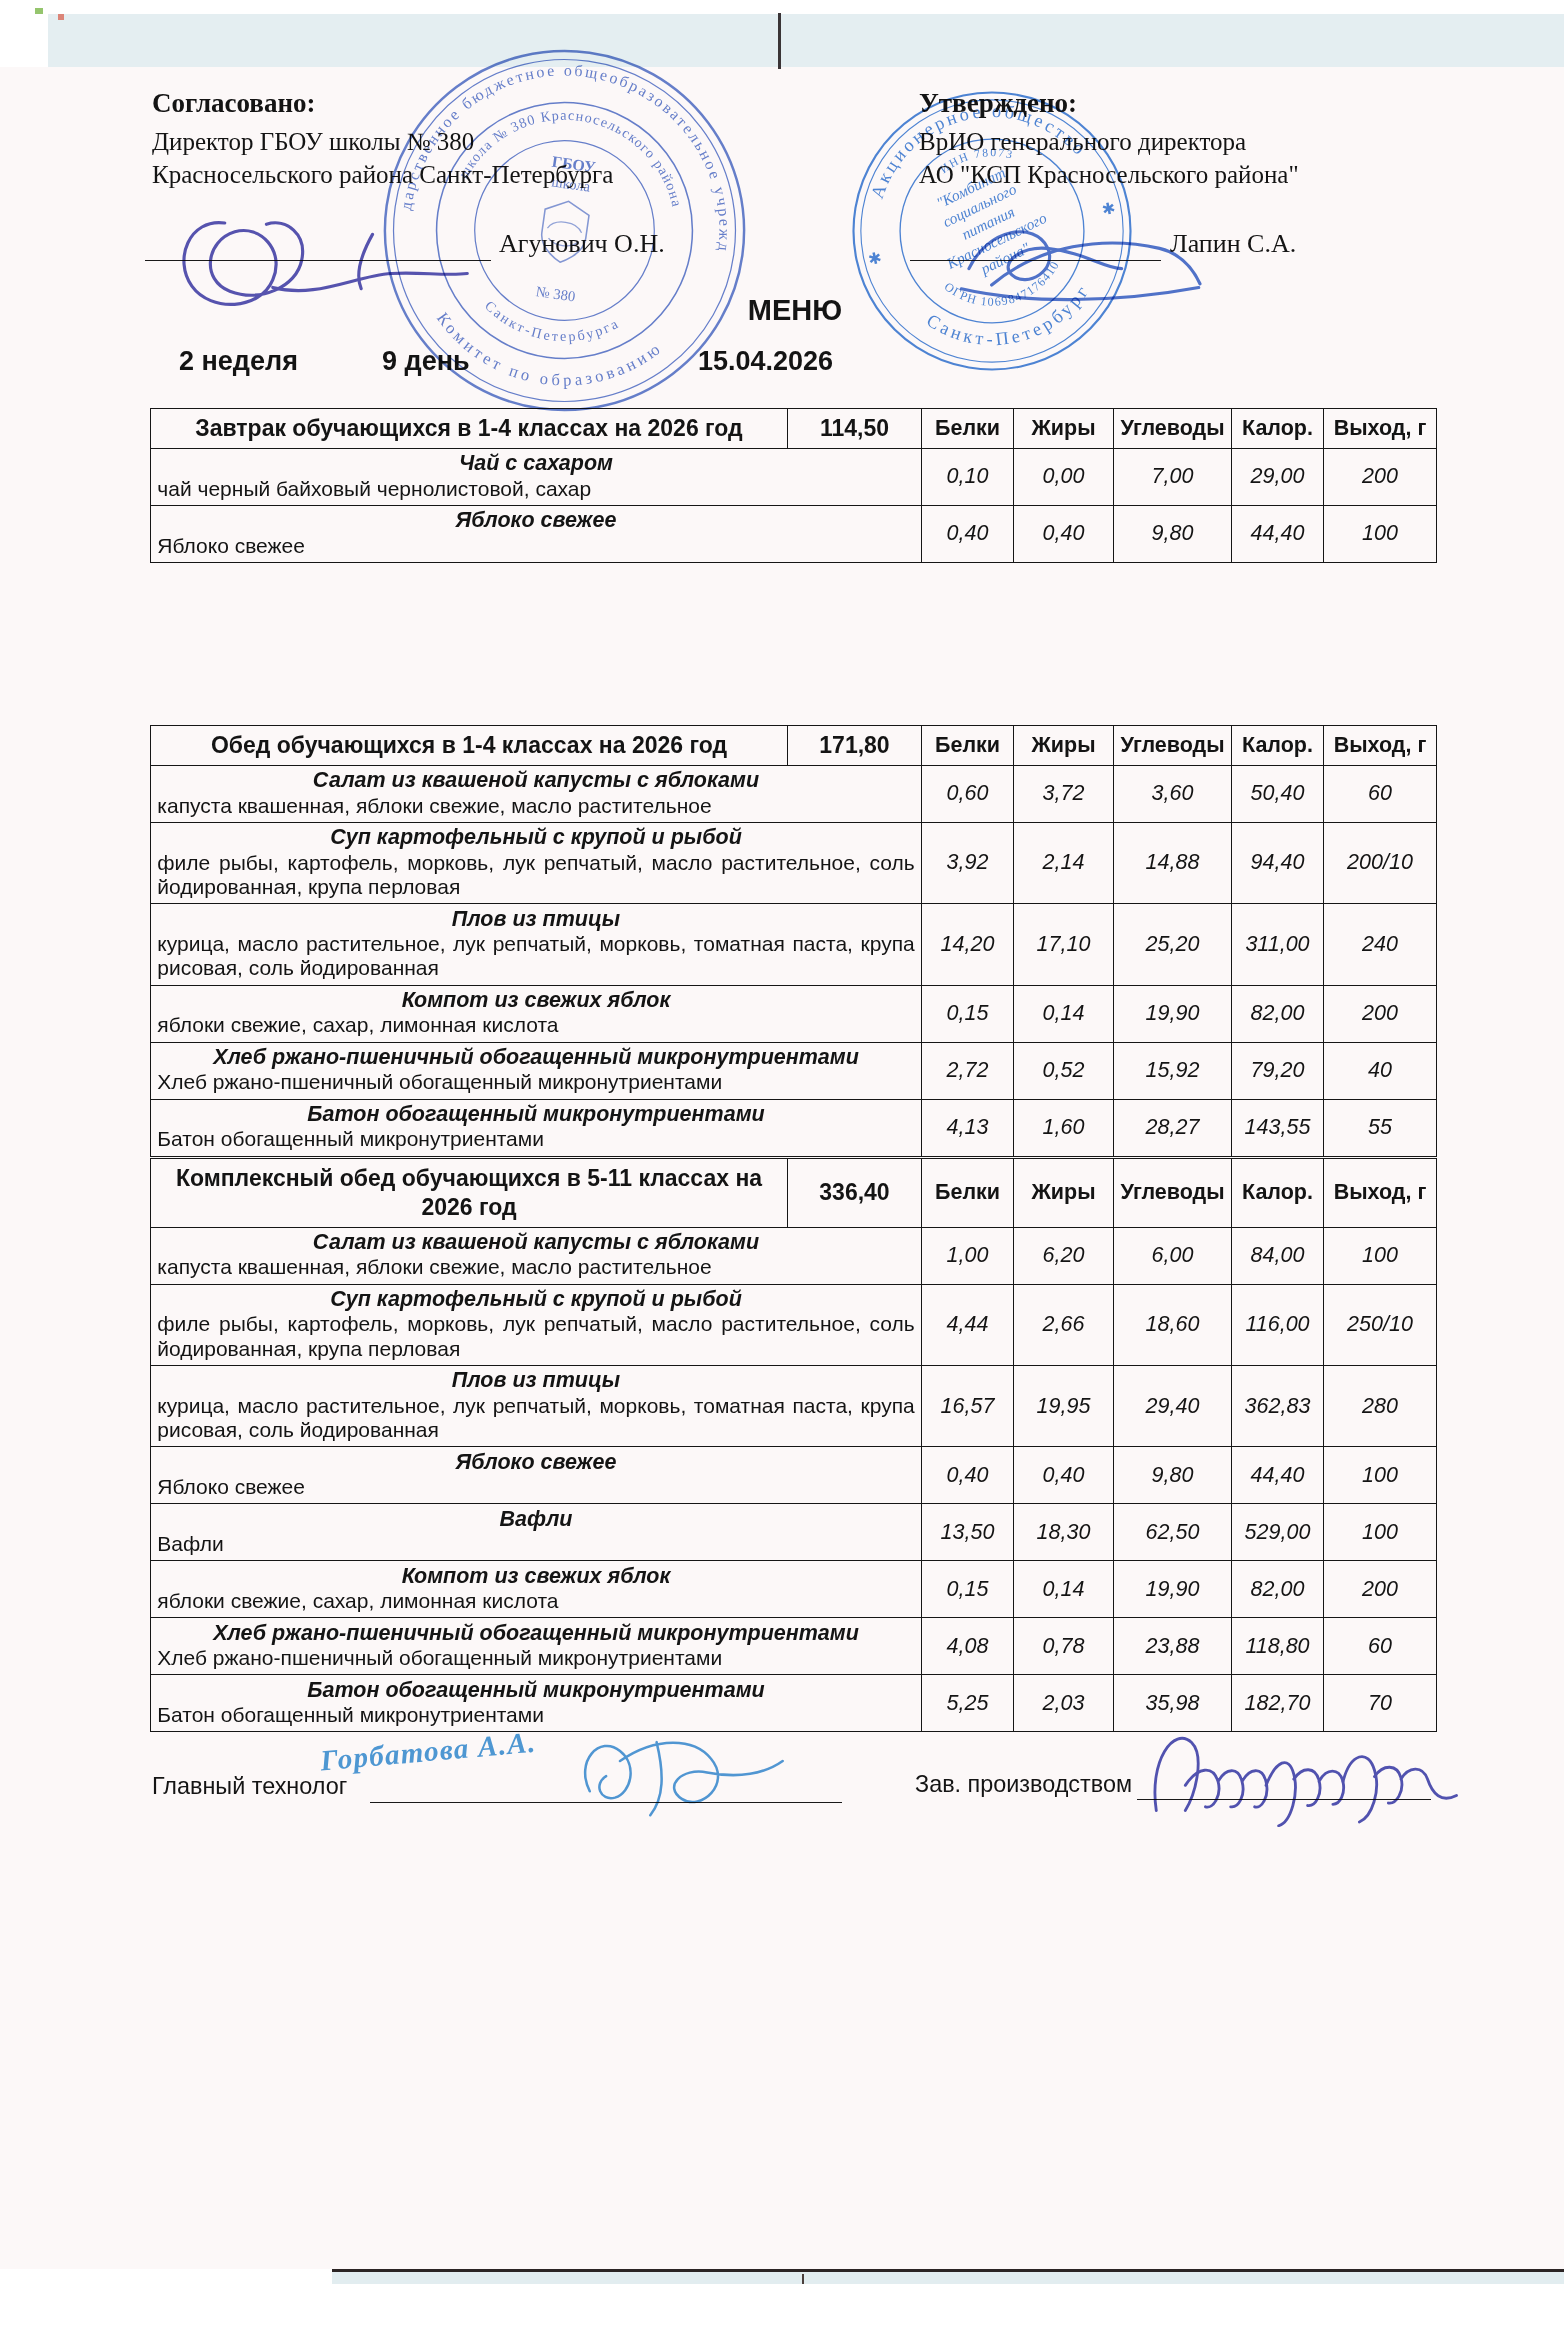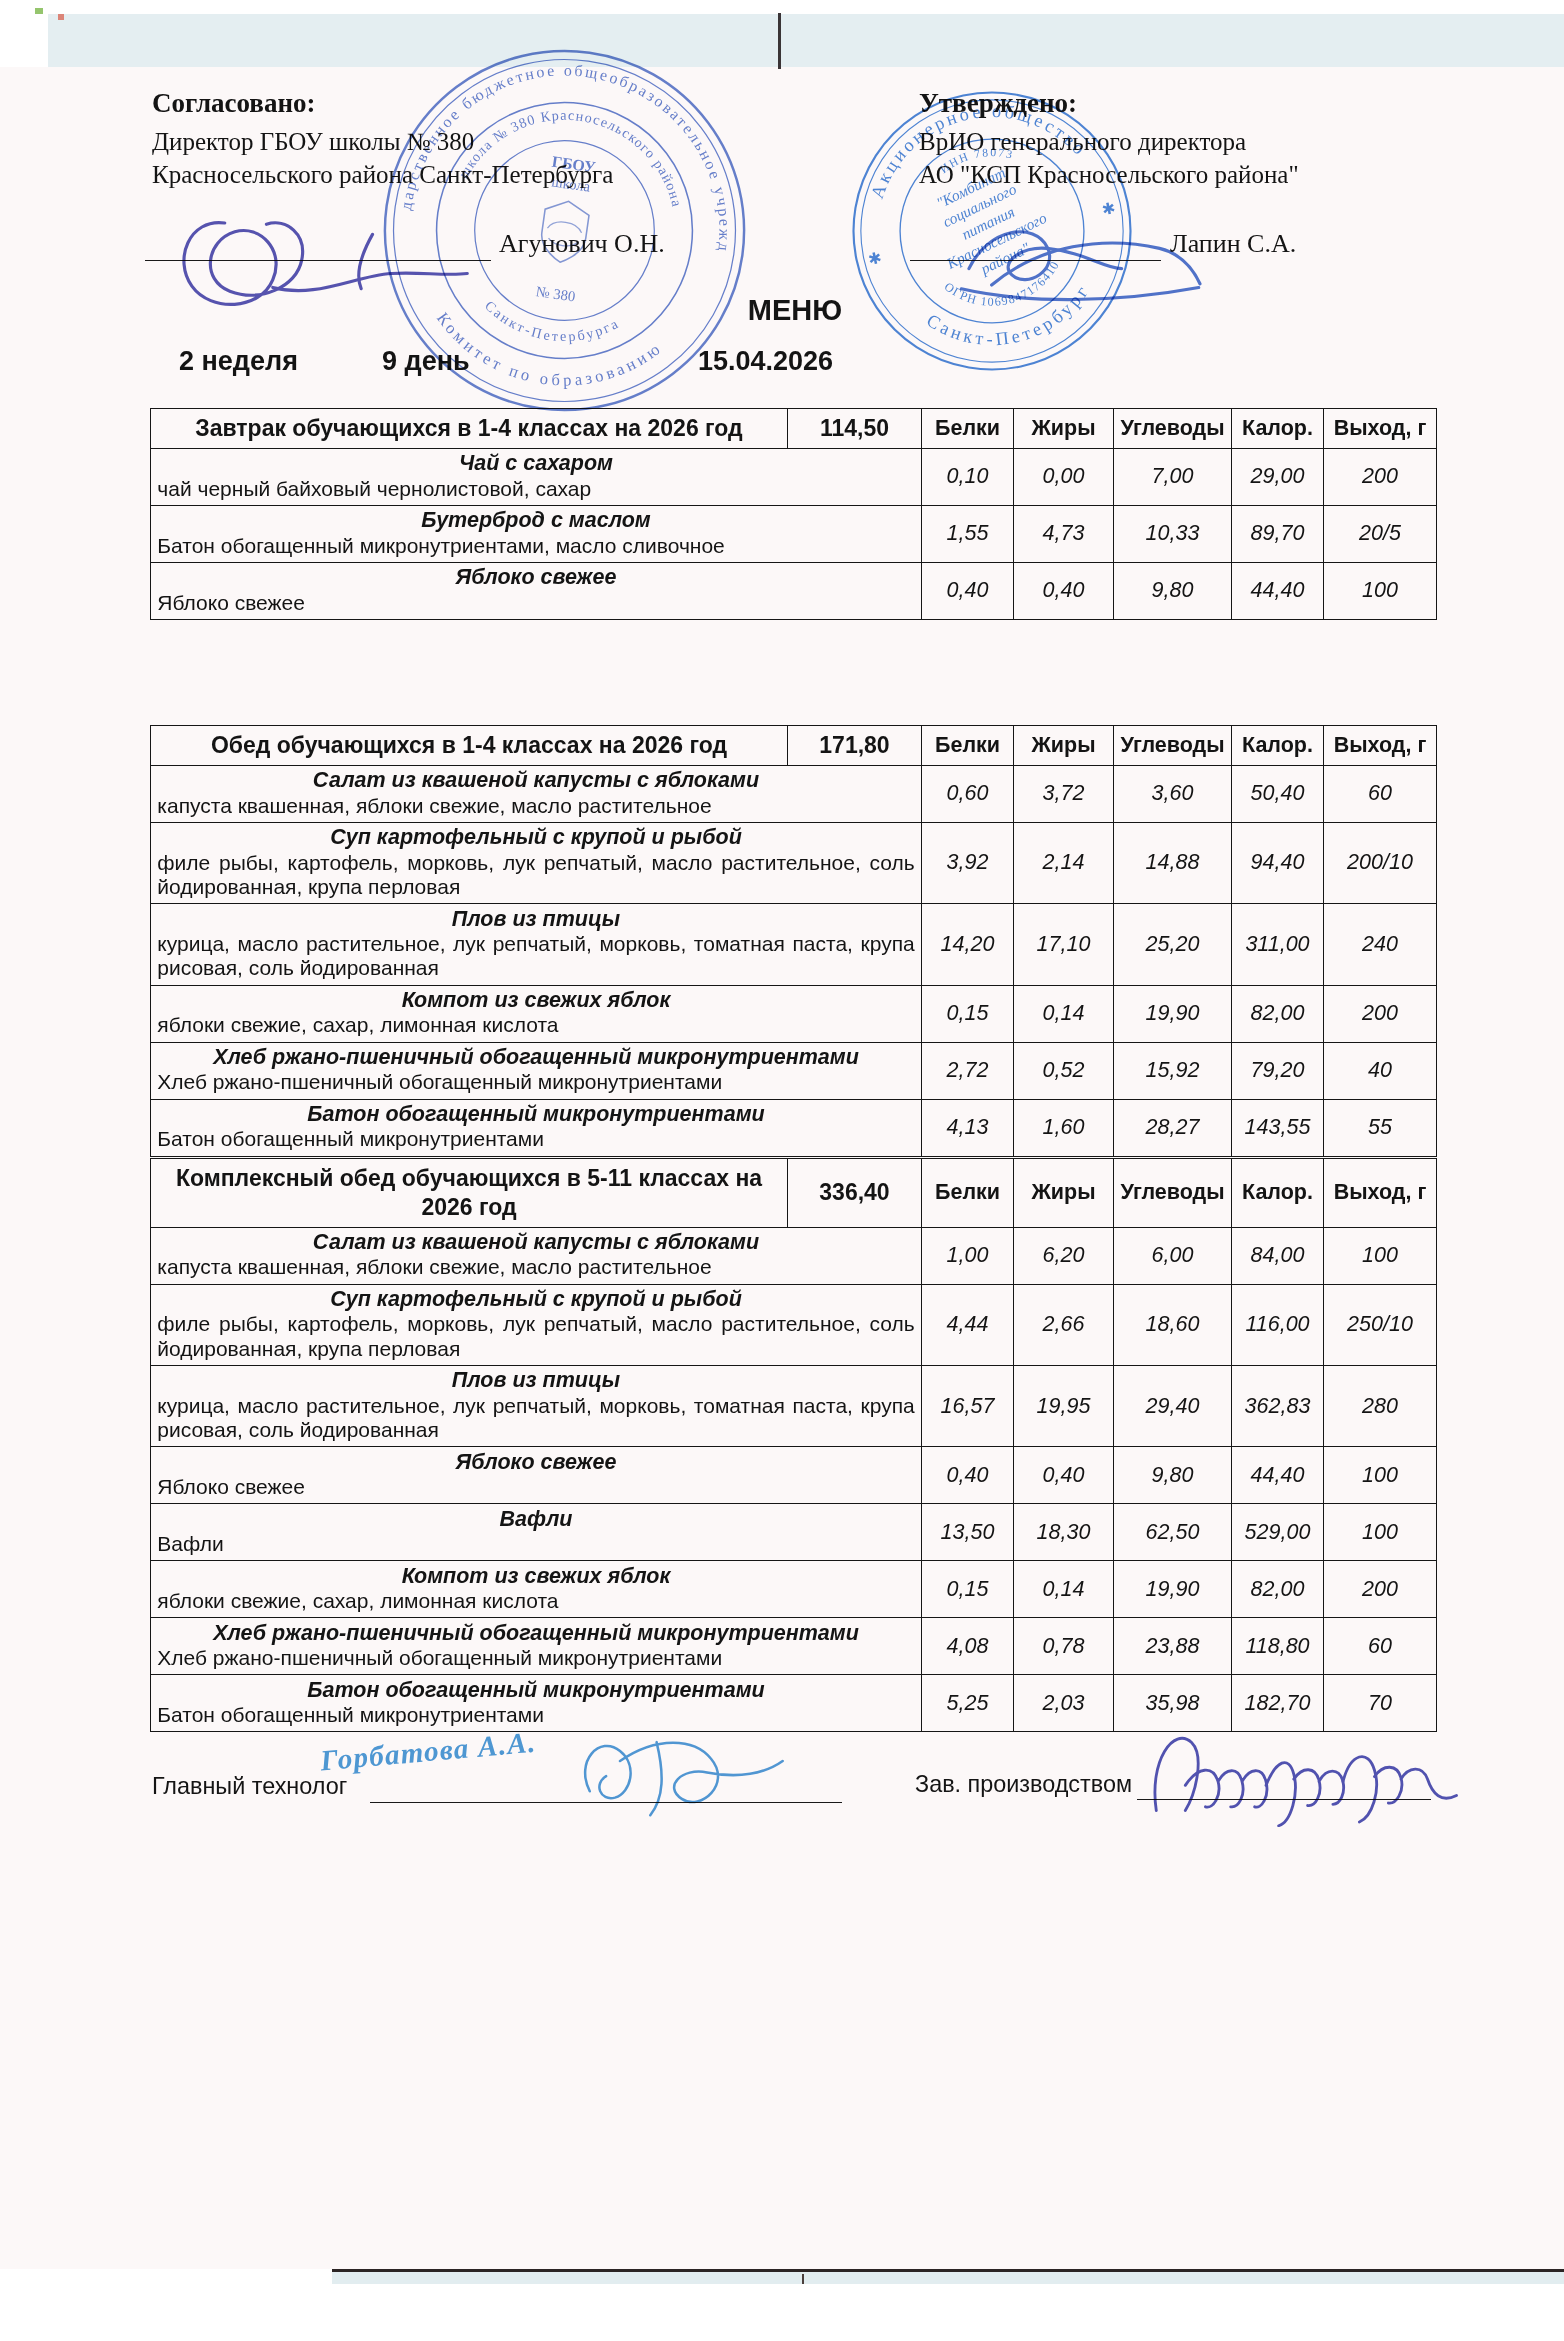--- a/index.html
+++ b/index.html
@@ -96,31 +96,20 @@
     <tr>
       <td class="dish" colspan="2">
         <div class="dname">Чай с сахаром</div>
         <div class="dingr">чай черный байховый чернолистовой, сахар</div>
       </td>
       <td class="val">0,10</td>
       <td class="val">0,00</td>
       <td class="val">7,00</td>
       <td class="val">29,00</td>
       <td class="val">200</td>
-    </tr>
-    <tr>
-      <td class="dish" colspan="2">
-        <div class="dname">Бутерброд с маслом</div>
-        <div class="dingr">Батон обогащенный микронутриентами, масло сливочное</div>
-      </td>
-      <td class="val">1,55</td>
-      <td class="val">4,73</td>
-      <td class="val">10,33</td>
-      <td class="val">89,70</td>
-      <td class="val">20/5</td>
     </tr>
     <tr>
       <td class="dish" colspan="2">
         <div class="dname">Яблоко свежее</div>
         <div class="dingr">Яблоко свежее</div>
       </td>
       <td class="val">0,40</td>
       <td class="val">0,40</td>
       <td class="val">9,80</td>
       <td class="val">44,40</td>

